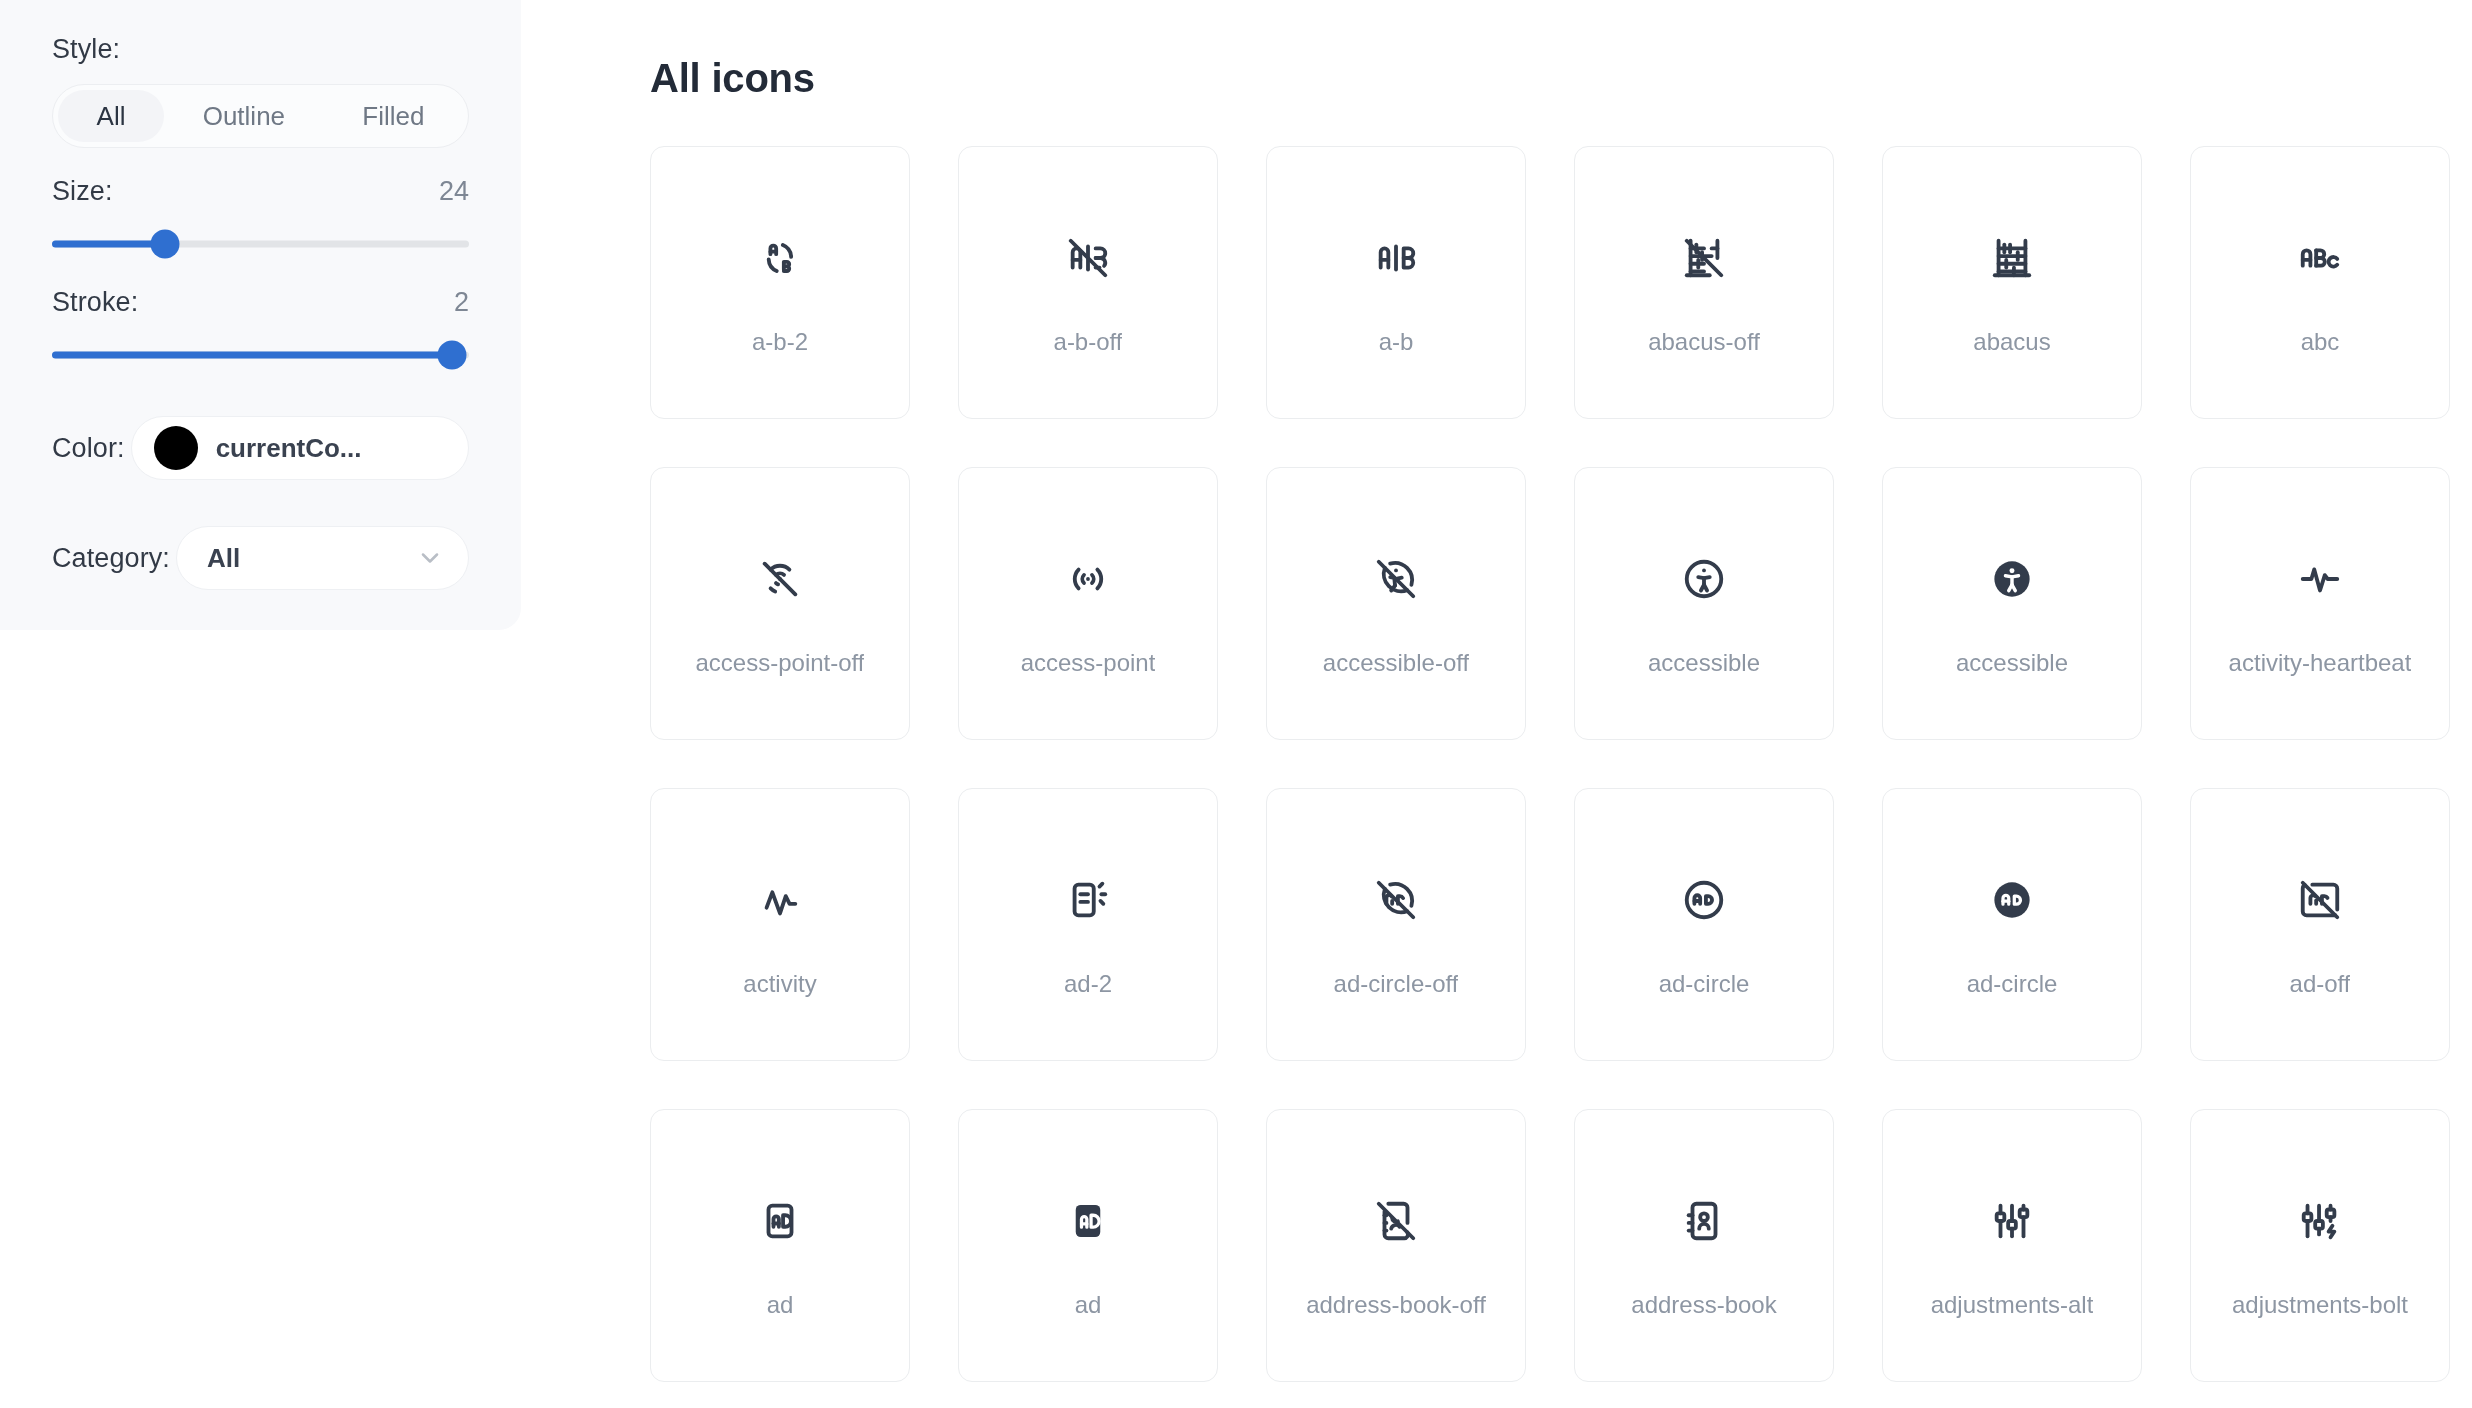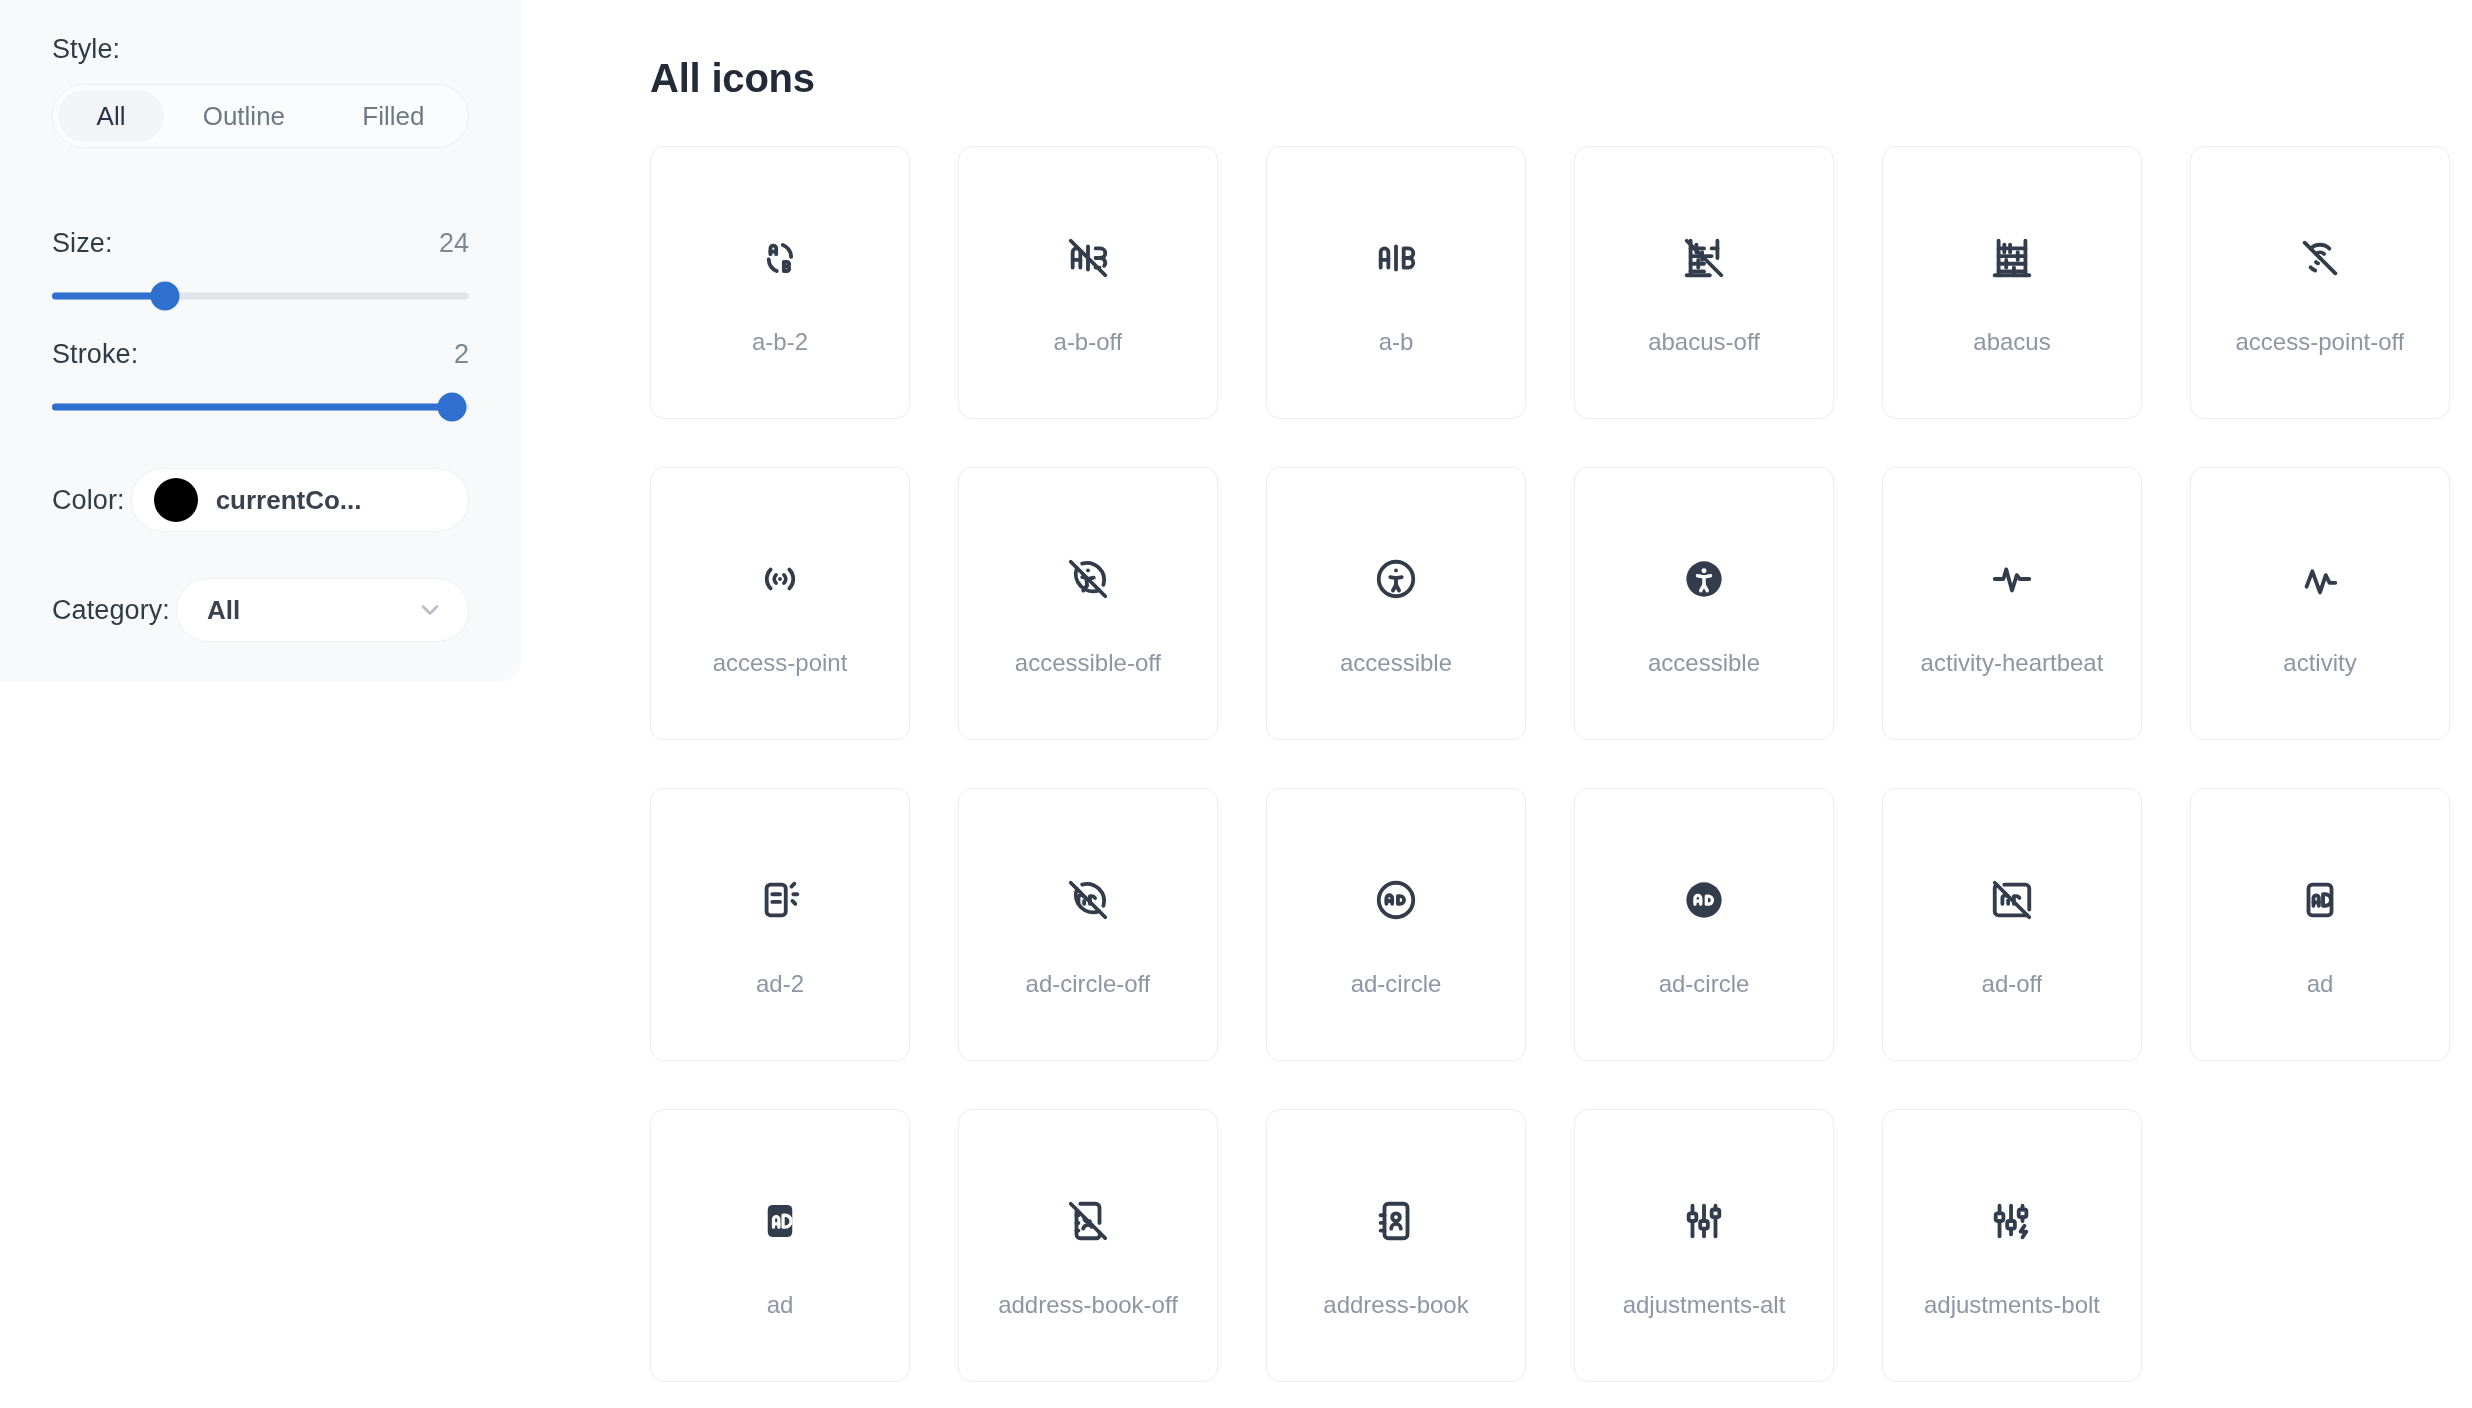--- a/index.html
+++ b/index.html
@@ -78,21 +78,21 @@
     align-items: center;
     justify-content: center;
   }
   .seg-btn.active {
     background: #f3f4f7;
     color: #2b3442;
   }
 
   
   .slider-block { margin-top: 28px; }
-  .slider-block.first { margin-top: 80px; }
+  .slider-block.first { margin-top: 28px; }
 
   .slider {
     position: relative;
     margin-top: 22px;
     height: 30px;
     width: 100%;
     cursor: pointer;
   }
   .slider .track {
     position: absolute;
@@ -360,20 +360,33 @@
               <path d="M11 5v4"></path>
               <path d="M15 9v4"></path>
               <path d="M9 13v4"></path>
               <path d="M13 17v4"></path>
             <path d="M3 21h18"></path>
           </svg>
         </div>
         <div class="icon-name">abacus</div>
       </div>
 
+      <div class="icon-card">
+        <div class="icon-slot">
+          <svg width="46" height="46" viewBox="0 0 24 24" fill="none" stroke="currentColor" stroke-width="2" stroke-linecap="round" stroke-linejoin="round">
+            <path d="M3 16V10a2 2 0 0 1 4 0v6"></path>
+              <path d="M3 13h4"></path>
+            <path d="M10 8v8"></path>
+              <path d="M10 12h2.5a2 2 0 0 1 0 4H10"></path>
+              <path d="M10 8h2.2a2 2 0 0 1 0 4"></path>
+            <path d="M21 12.5a2.5 2.5 0 1 0 0 3"></path>
+          </svg>
+        </div>
+        <div class="icon-name">abc</div>
+      </div>
 
       <div class="icon-card">
         <div class="icon-slot">
           <svg width="46" height="46" viewBox="0 0 24 24" fill="none" stroke="currentColor" stroke-width="2" stroke-linecap="round" stroke-linejoin="round">
             <path d="M12 12v.01"></path>
             <path d="M14.1 9.9a3 3 0 0 0-4.2 0"></path>
             <path d="M16.9 7.1a7 7 0 0 0-9.8 0"></path>
             <path d="M9.9 14.1a3 3 0 0 0 1.1.7"></path>
             <path d="M7.1 16.9a7 7 0 0 0 2.4 1.6"></path>
             <path d="M4 4l16 16"></path>

